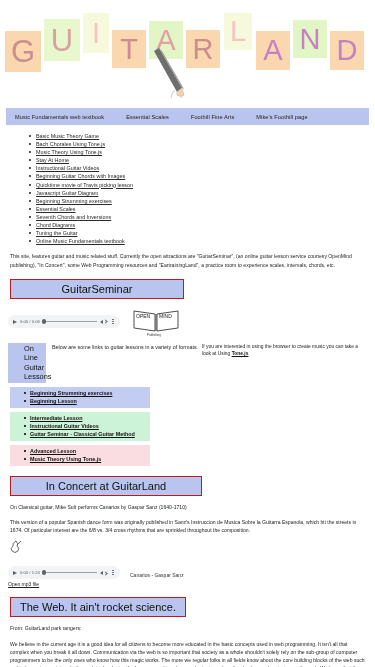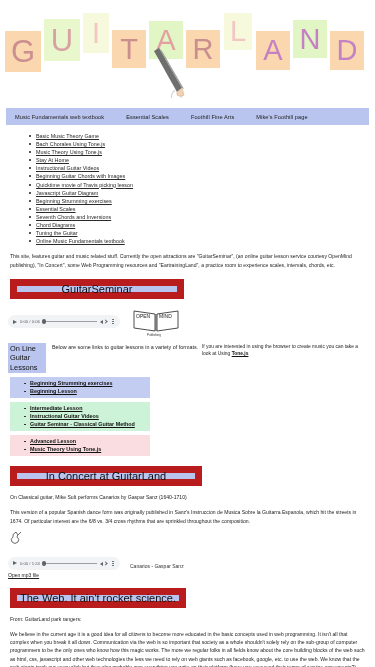--- a/index.html
+++ b/index.html
@@ -83,21 +83,21 @@
     margin: 7px 10px 0 10px;
     font-size: 5.1px;
     line-height: 8.2px;
     color: #1d1d1d;
     text-align: left;
   }
 
   
   .headbox {
     margin: 10px 0 0 10px;
-    border: 7px solid #b91c1c;
+    border: 1px solid #b91c1c;
     background: #b9c5ef;
     width: 174px;
     height: 20px;
     display: flex;
     align-items: center;
     justify-content: center;
     font-size: 11px;
     color: #101010;
   }
   .headbox.wide { width: 192px; }
@@ -191,21 +191,21 @@
 
   
   .lessonrow {
     display: flex;
     margin: 6px 0 0 8px;
     align-items: flex-start;
   }
   .onlinebadge {
     background: #b9c5ef;
     width: 38px;
-    padding: 1px 2px;
+    padding: 1px 16px;
     font-size: 7.4px;
     line-height: 9.5px;
     color: #111;
     flex: none;
   }
   .lessoncol-a {
     width: 150px;
     margin-left: 6px;
     font-size: 5.4px;
     line-height: 8px;

